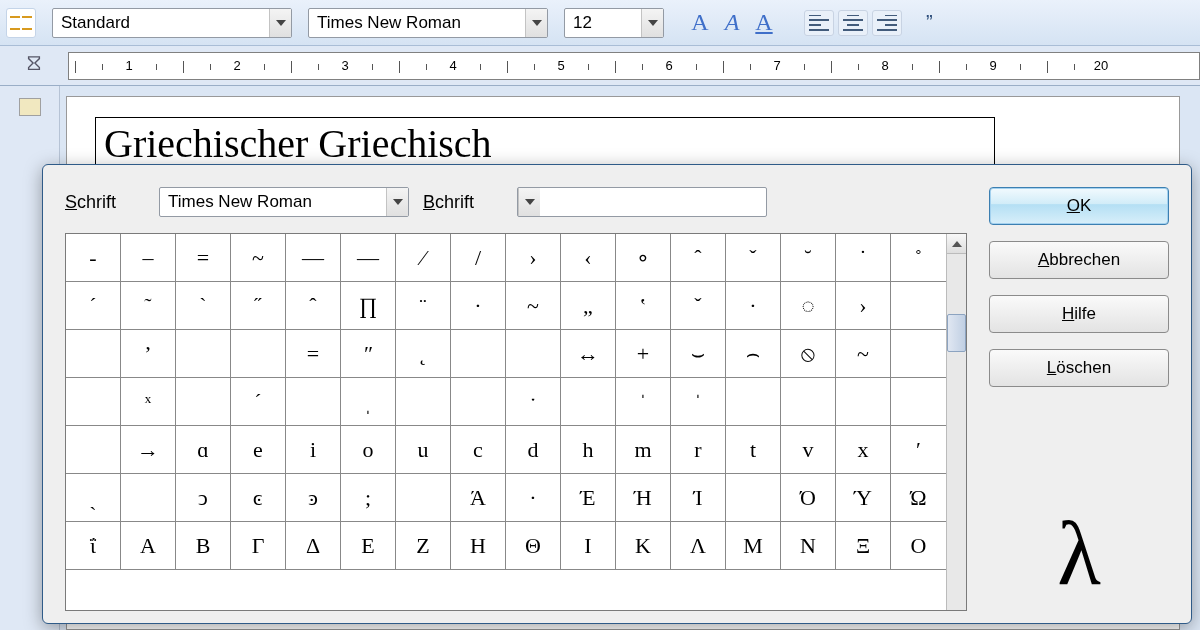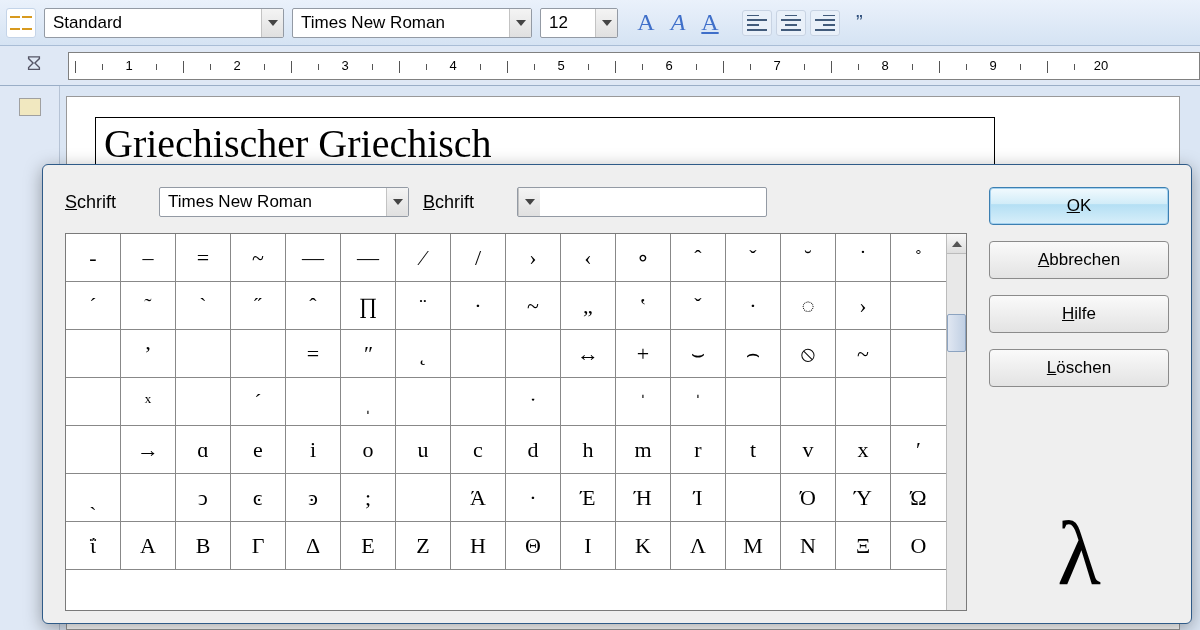--- a/index.html
+++ b/index.html
@@ -10,21 +10,21 @@
     font-family: "Segoe UI", Tahoma, sans-serif;
     background: #dbe6f4;
   }
   
   .toolbar {
     background: linear-gradient(#eaf1fb, #d5e3f3);
     border-bottom: 1px solid #a9bdd6;
     height: 46px;
     display: flex; align-items: center;
     padding: 0 6px;
-    gap: 8px;
+    gap: 16px;
   }
   .tb-icon {
     width: 30px; height: 30px;
     display: flex; align-items: center; justify-content: center;
     border: 1px solid transparent;
     border-radius: 3px;
   }
   .tb-icon.yellow-grid {
     background: #fff;
     display: grid; grid-template-columns: 1fr 1fr; gap: 2px;
@@ -254,21 +254,21 @@
     </div>
   </div>
   <div class="combo" style="width:240px">
     <span class="combo-text">Times New Roman</span>
     <div class="combo-btn">
       <svg viewBox="0 0 10 6">
           <path d="M0 0 L5 6 L10 0 Z" fill="#444"></path>
         </svg>
     </div>
   </div>
-  <div class="combo" style="width:78px">
+  <div class="combo" style="width:100px">
     <span class="combo-text">12</span>
     <div class="combo-btn">
       <svg viewBox="0 0 10 6">
           <path d="M0 0 L5 6 L10 0 Z" fill="#444"></path>
         </svg>
     </div>
   </div>
   <div class="style-letters">
     <div class="style-letter">A</div>
     <div class="style-letter italic">A</div>

